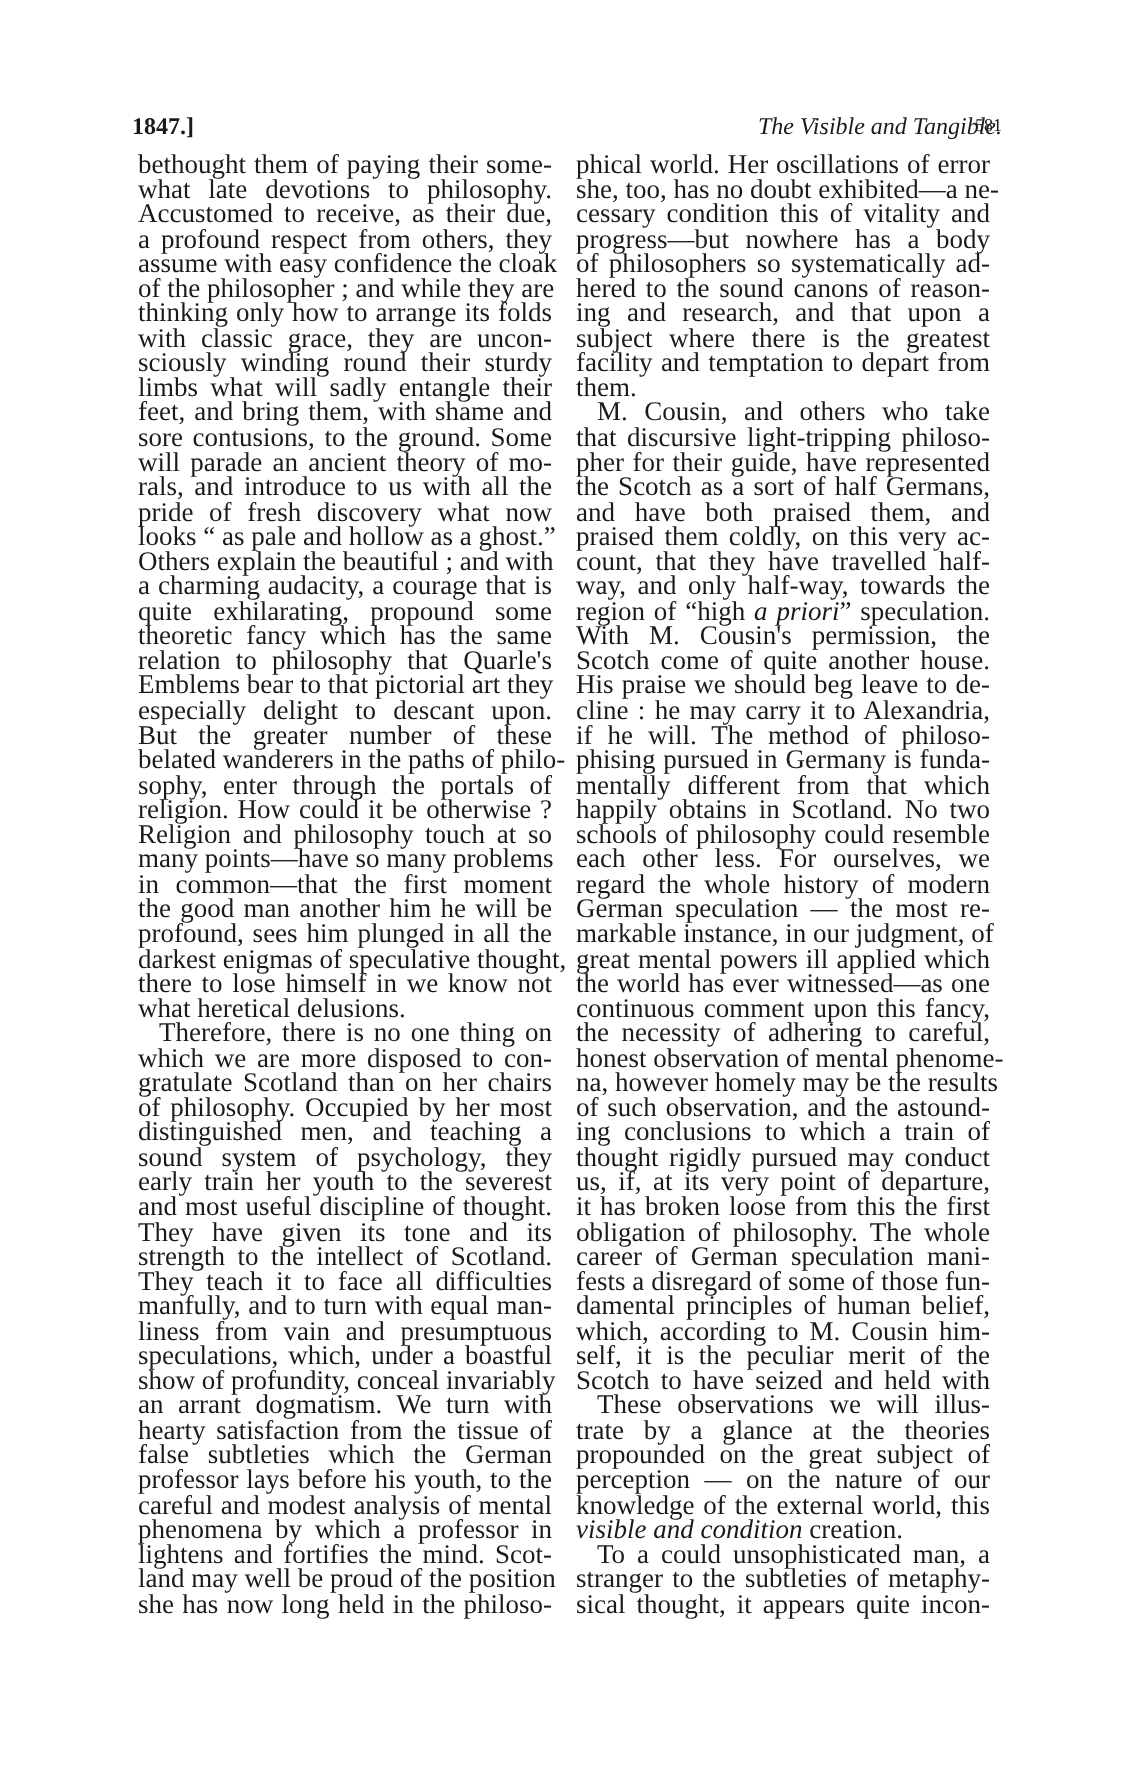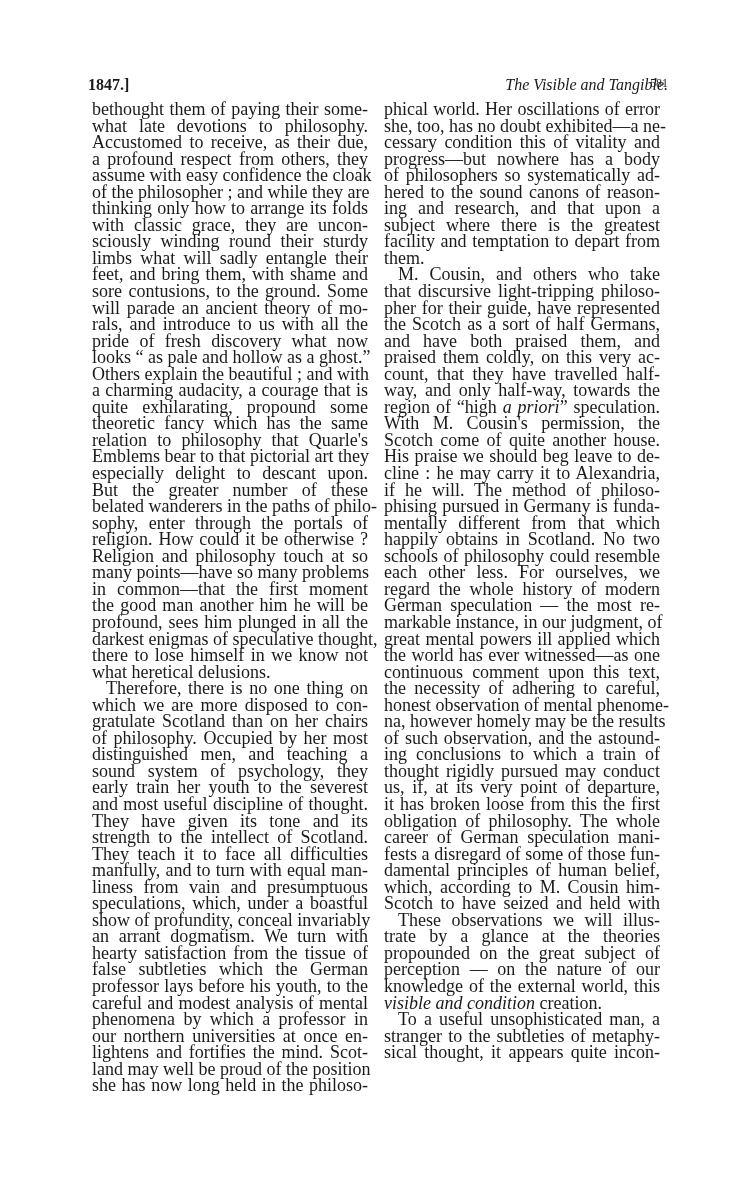--- a/index.html
+++ b/index.html
@@ -81,21 +81,20 @@
       <span class="line">manfully, and to turn with equal man-</span>
       <span class="line">liness from vain and presumptuous</span>
       <span class="line">speculations, which, under a boastful</span>
       <span class="line">show of profundity, conceal invariably</span>
       <span class="line">an arrant dogmatism. We turn with</span>
       <span class="line">hearty satisfaction from the tissue of</span>
       <span class="line">false subtleties which the German</span>
       <span class="line">professor lays before his youth, to the</span>
       <span class="line">careful and modest analysis of mental</span>
       <span class="line">phenomena by which a professor in</span>
-      <span class="line">our northern universities at once en-</span>
       <span class="line">lightens and fortifies the mind. Scot-</span>
       <span class="line">land may well be proud of the position</span>
       <span class="line">she has now long held in the philoso-</span>
     </div>
   <div class="col col-right" id="col-right">
       <span class="line">phical world. Her oscillations of error</span>
       <span class="line">she, too, has no doubt exhibited—a ne-</span>
       <span class="line">cessary condition this of vitality and</span>
       <span class="line">progress—but nowhere has a body</span>
       <span class="line">of philosophers so systematically ad-</span>
@@ -121,38 +120,39 @@
       <span class="line">phising pursued in Germany is funda-</span>
       <span class="line">mentally different from that which</span>
       <span class="line">happily obtains in Scotland. No two</span>
       <span class="line">schools of philosophy could resemble</span>
       <span class="line">each other less. For ourselves, we</span>
       <span class="line">regard the whole history of modern</span>
       <span class="line">German speculation — the most re-</span>
       <span class="line">markable instance, in our judgment, of</span>
       <span class="line">great mental powers ill applied which</span>
       <span class="line">the world has ever witnessed—as one</span>
-      <span class="line">continuous comment upon this text,</span>
+      <span class="line">continuous comment upon this fancy,</span>
       <span class="line">the necessity of adhering to careful,</span>
       <span class="line">honest observation of mental phenome-</span>
       <span class="line">na, however homely may be the results</span>
       <span class="line">of such observation, and the astound-</span>
       <span class="line">ing conclusions to which a train of</span>
       <span class="line">thought rigidly pursued may conduct</span>
       <span class="line">us, if, at its very point of departure,</span>
       <span class="line">it has broken loose from this the first</span>
       <span class="line">obligation of philosophy. The whole</span>
       <span class="line">career of German speculation mani-</span>
       <span class="line">fests a disregard of some of those fun-</span>
       <span class="line">damental principles of human belief,</span>
       <span class="line">which, according to M. Cousin him-</span>
+      <span class="line">self, it is the peculiar merit of the</span>
       <span class="line">Scotch to have seized and held with</span>
       <span class="line indent">These observations we will illus-</span>
       <span class="line">trate by a glance at the theories</span>
       <span class="line">propounded on the great subject of</span>
       <span class="line">perception — on the nature of our</span>
       <span class="line">knowledge of the external world, this</span>
       <span class="line last"><span class="it">visible and condition</span> creation.</span>
-      <span class="line indent">To a useful unsophisticated man, a</span>
+      <span class="line indent">To a could unsophisticated man, a</span>
       <span class="line">stranger to the subtleties of metaphy-</span>
       <span class="line">sical thought, it appears quite incon-</span>
     </div>
 </div>
 
 </body></html>

